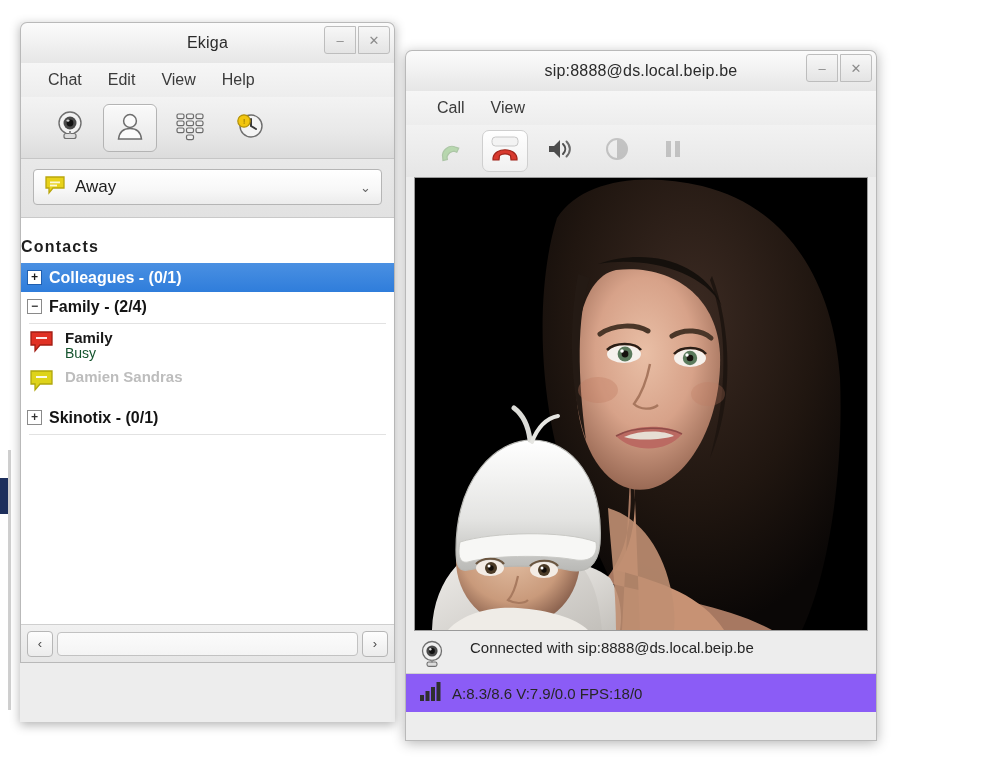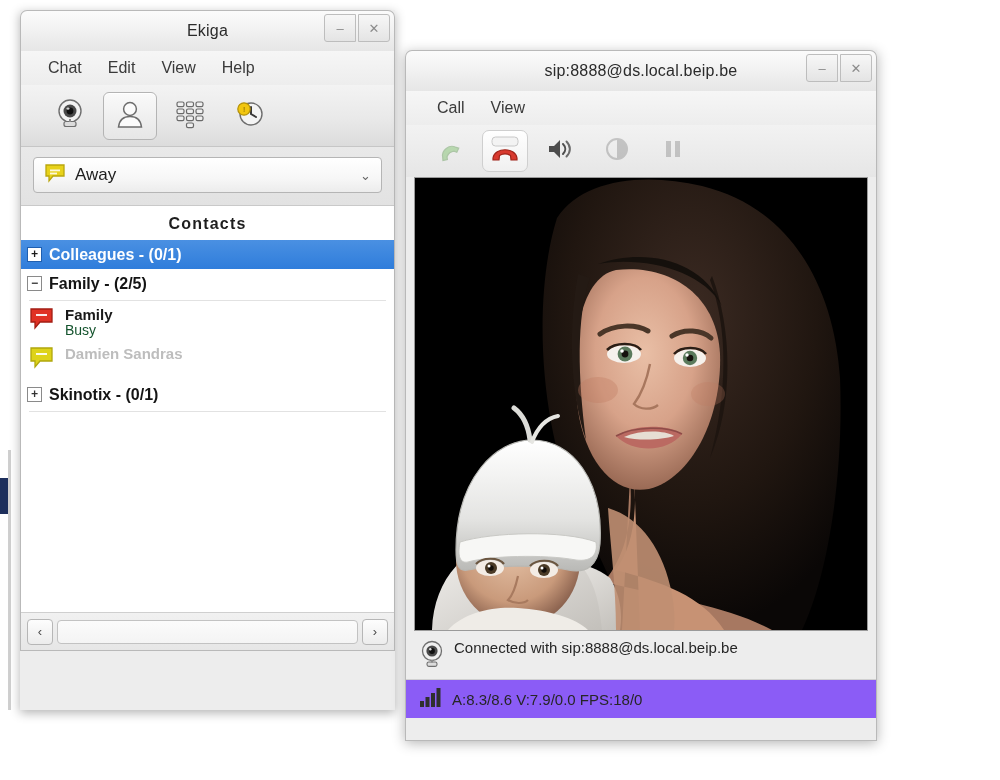--- a/index.html
+++ b/index.html
@@ -43,21 +43,21 @@
   }
   .menuitem{font-size:16px;color:#3a3a3a;padding:2px 13px;white-space:nowrap;}
 
   .body-frame{
     border-left:1px solid #b9b9b9;border-right:1px solid #b9b9b9;
     border-bottom:1px solid #b9b9b9;
     box-sizing:border-box;background:#ededed;
   }
 
   
-  #ekiga{left:20px;top:10px;width:375px;height:700px;
+  #ekiga{left:20px;top:22px;width:375px;height:700px;
          box-shadow:0 3px 10px rgba(0,0,0,.30);}
   #ekiga .titlebar{height:40px;}
 
   .toolbar{
     height:62px;display:flex;align-items:center;gap:6px;
     padding-left:22px;box-sizing:border-box;
     background:linear-gradient(to bottom,#f3f3f3 0%,#e9e9e9 55%,#dcdcdc 100%);
     border-bottom:1px solid #c6c6c6;
   }
   .tb-btn{
@@ -83,22 +83,22 @@
   .status-label{font-size:17px;color:#1d1d1d;margin-left:9px;flex:1;}
   .chev{color:#666;font-size:13px;}
 
   .contacts-area{
     background:#ffffff;
     border-top:1px solid #c9c9c9;
     position:relative;
     overflow:hidden;
   }
   .contacts-header{
-    text-align:center;font-size:16px;font-weight:bold;color:#1e1e1e;
-    padding:9px 0 7px 0;letter-spacing:1.2px;background:#fff;
+    font-size:16px;font-weight:bold;color:#1e1e1e;
+    padding:20px 0 7px 0;letter-spacing:1.2px;background:#fff;
   }
   .grp{
     display:flex;align-items:center;height:29px;padding-left:6px;
     font-size:16px;font-weight:bold;color:#141414;box-sizing:border-box;
   }
   .grp.selected{
     background:linear-gradient(to bottom,#4a90e2 0%,#2f7ddb 100%);
     color:#ffffff;
   }
   .expander{
@@ -155,22 +155,22 @@
   .ct-btn.disabled{opacity:.33;}
 
   .video-pane{
     margin:0 8px;background:#000000;
     border:1px solid #9a9a9a;
     position:relative;overflow:hidden;
   }
   .video-photo{position:absolute;inset:0;background:#000;}
 
   .callstatus{
-    display:flex;align-items:flex-start;gap:8px;
-    padding:8px 0 6px 12px;background:#ededed;
+    display:flex;align-items:flex-start;gap:24px;
+    padding:8px 0 0 12px;background:#ededed;
   }
   .cs-lines{line-height:1.25;}
   .cs-line{font-size:15px;color:#262626;white-space:nowrap;}
   .statsbar{
     border-top:1px solid #d0d0d0;
     display:flex;align-items:center;gap:10px;
     padding:6px 0 6px 12px;background:#8b5cf6;
   }
   .stats-text{font-size:15px;color:#262626;white-space:nowrap;}
 
@@ -281,21 +281,21 @@
     <div class="contacts-area" style="flex:1;">
       <div class="contacts-header">Contacts</div>
 
       <div class="grp selected">
         <span class="expander">+</span>
         <span>Colleagues - (0/1)</span>
       </div>
 
       <div class="grp">
         <span class="expander">−</span>
-        <span>Family - (2/5)</span>
+        <span>Family - (2/4)</span>
       </div>
       <div class="sep-line"></div>
 
       <div class="contact">
         <span>
           <svg width="26" height="24" viewBox="0 0 26 24">
             <path d="M2 2 H23 V15 H11 L6 21 V15 H2 Z" fill="#e03124" stroke="#a31d13" stroke-width="1.3"></path>
             <rect x="7" y="7" width="11" height="2" fill="#fff" opacity=".9"></rect>
           </svg>
         </span>

